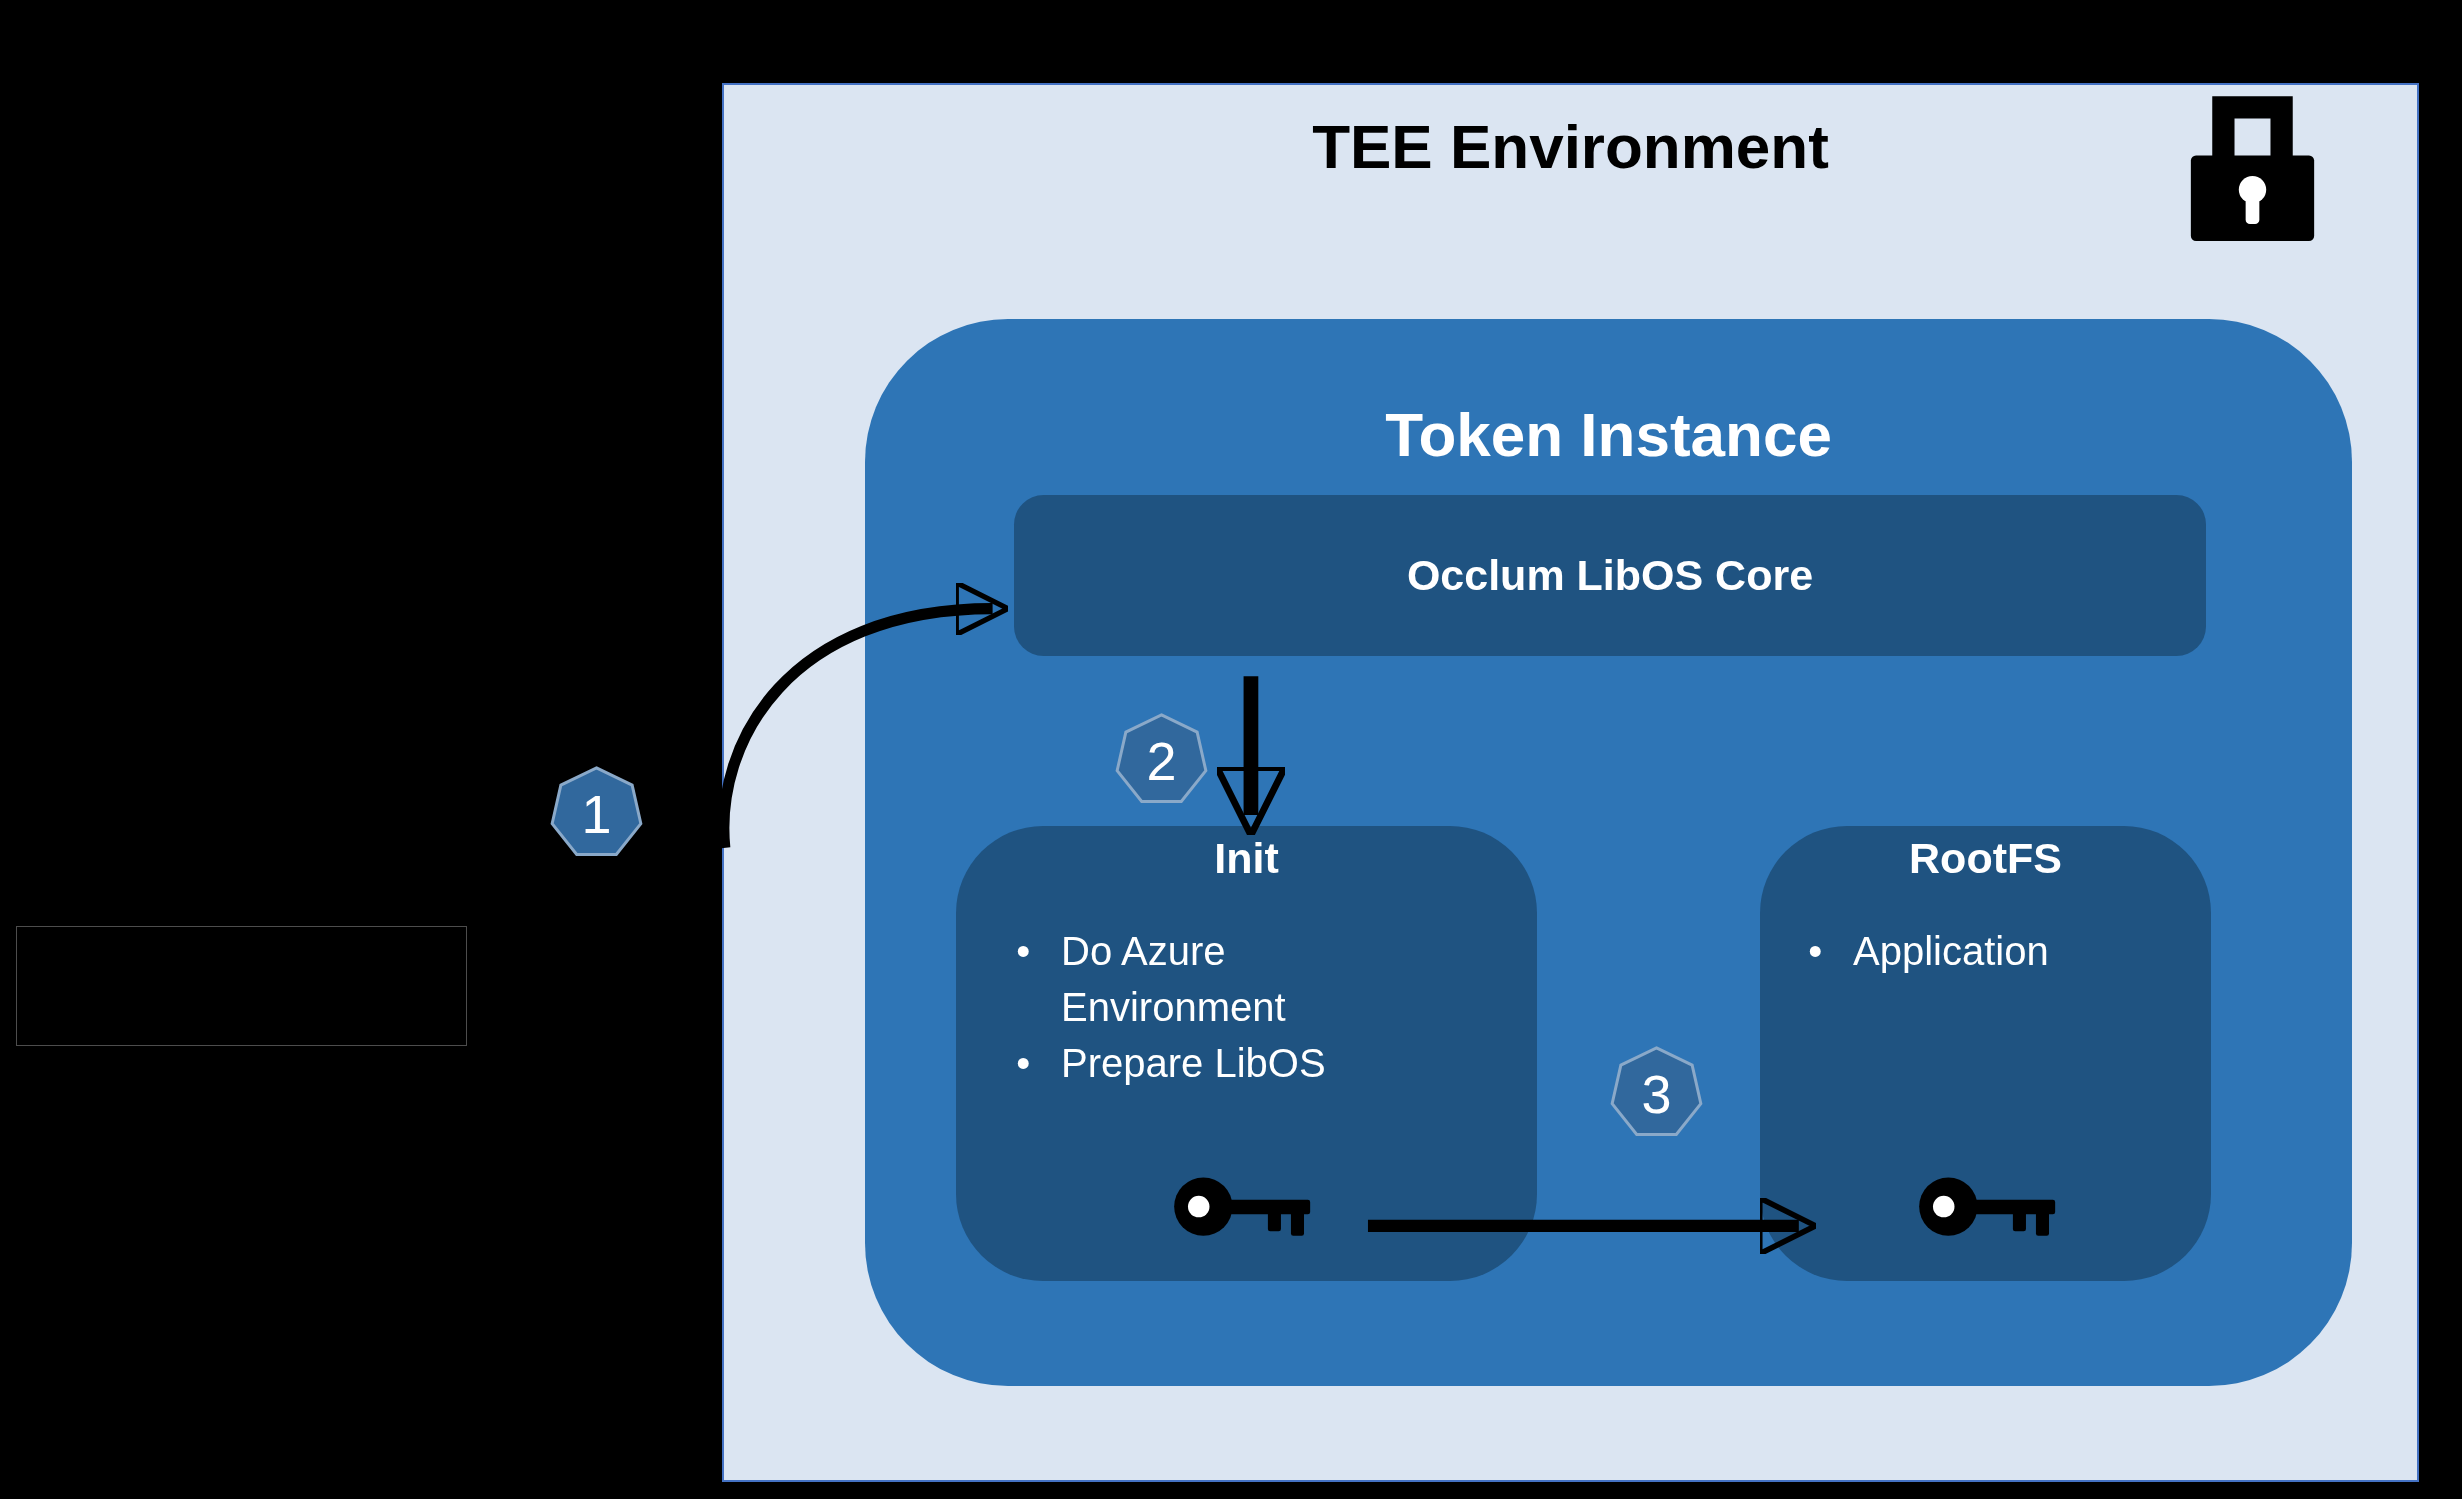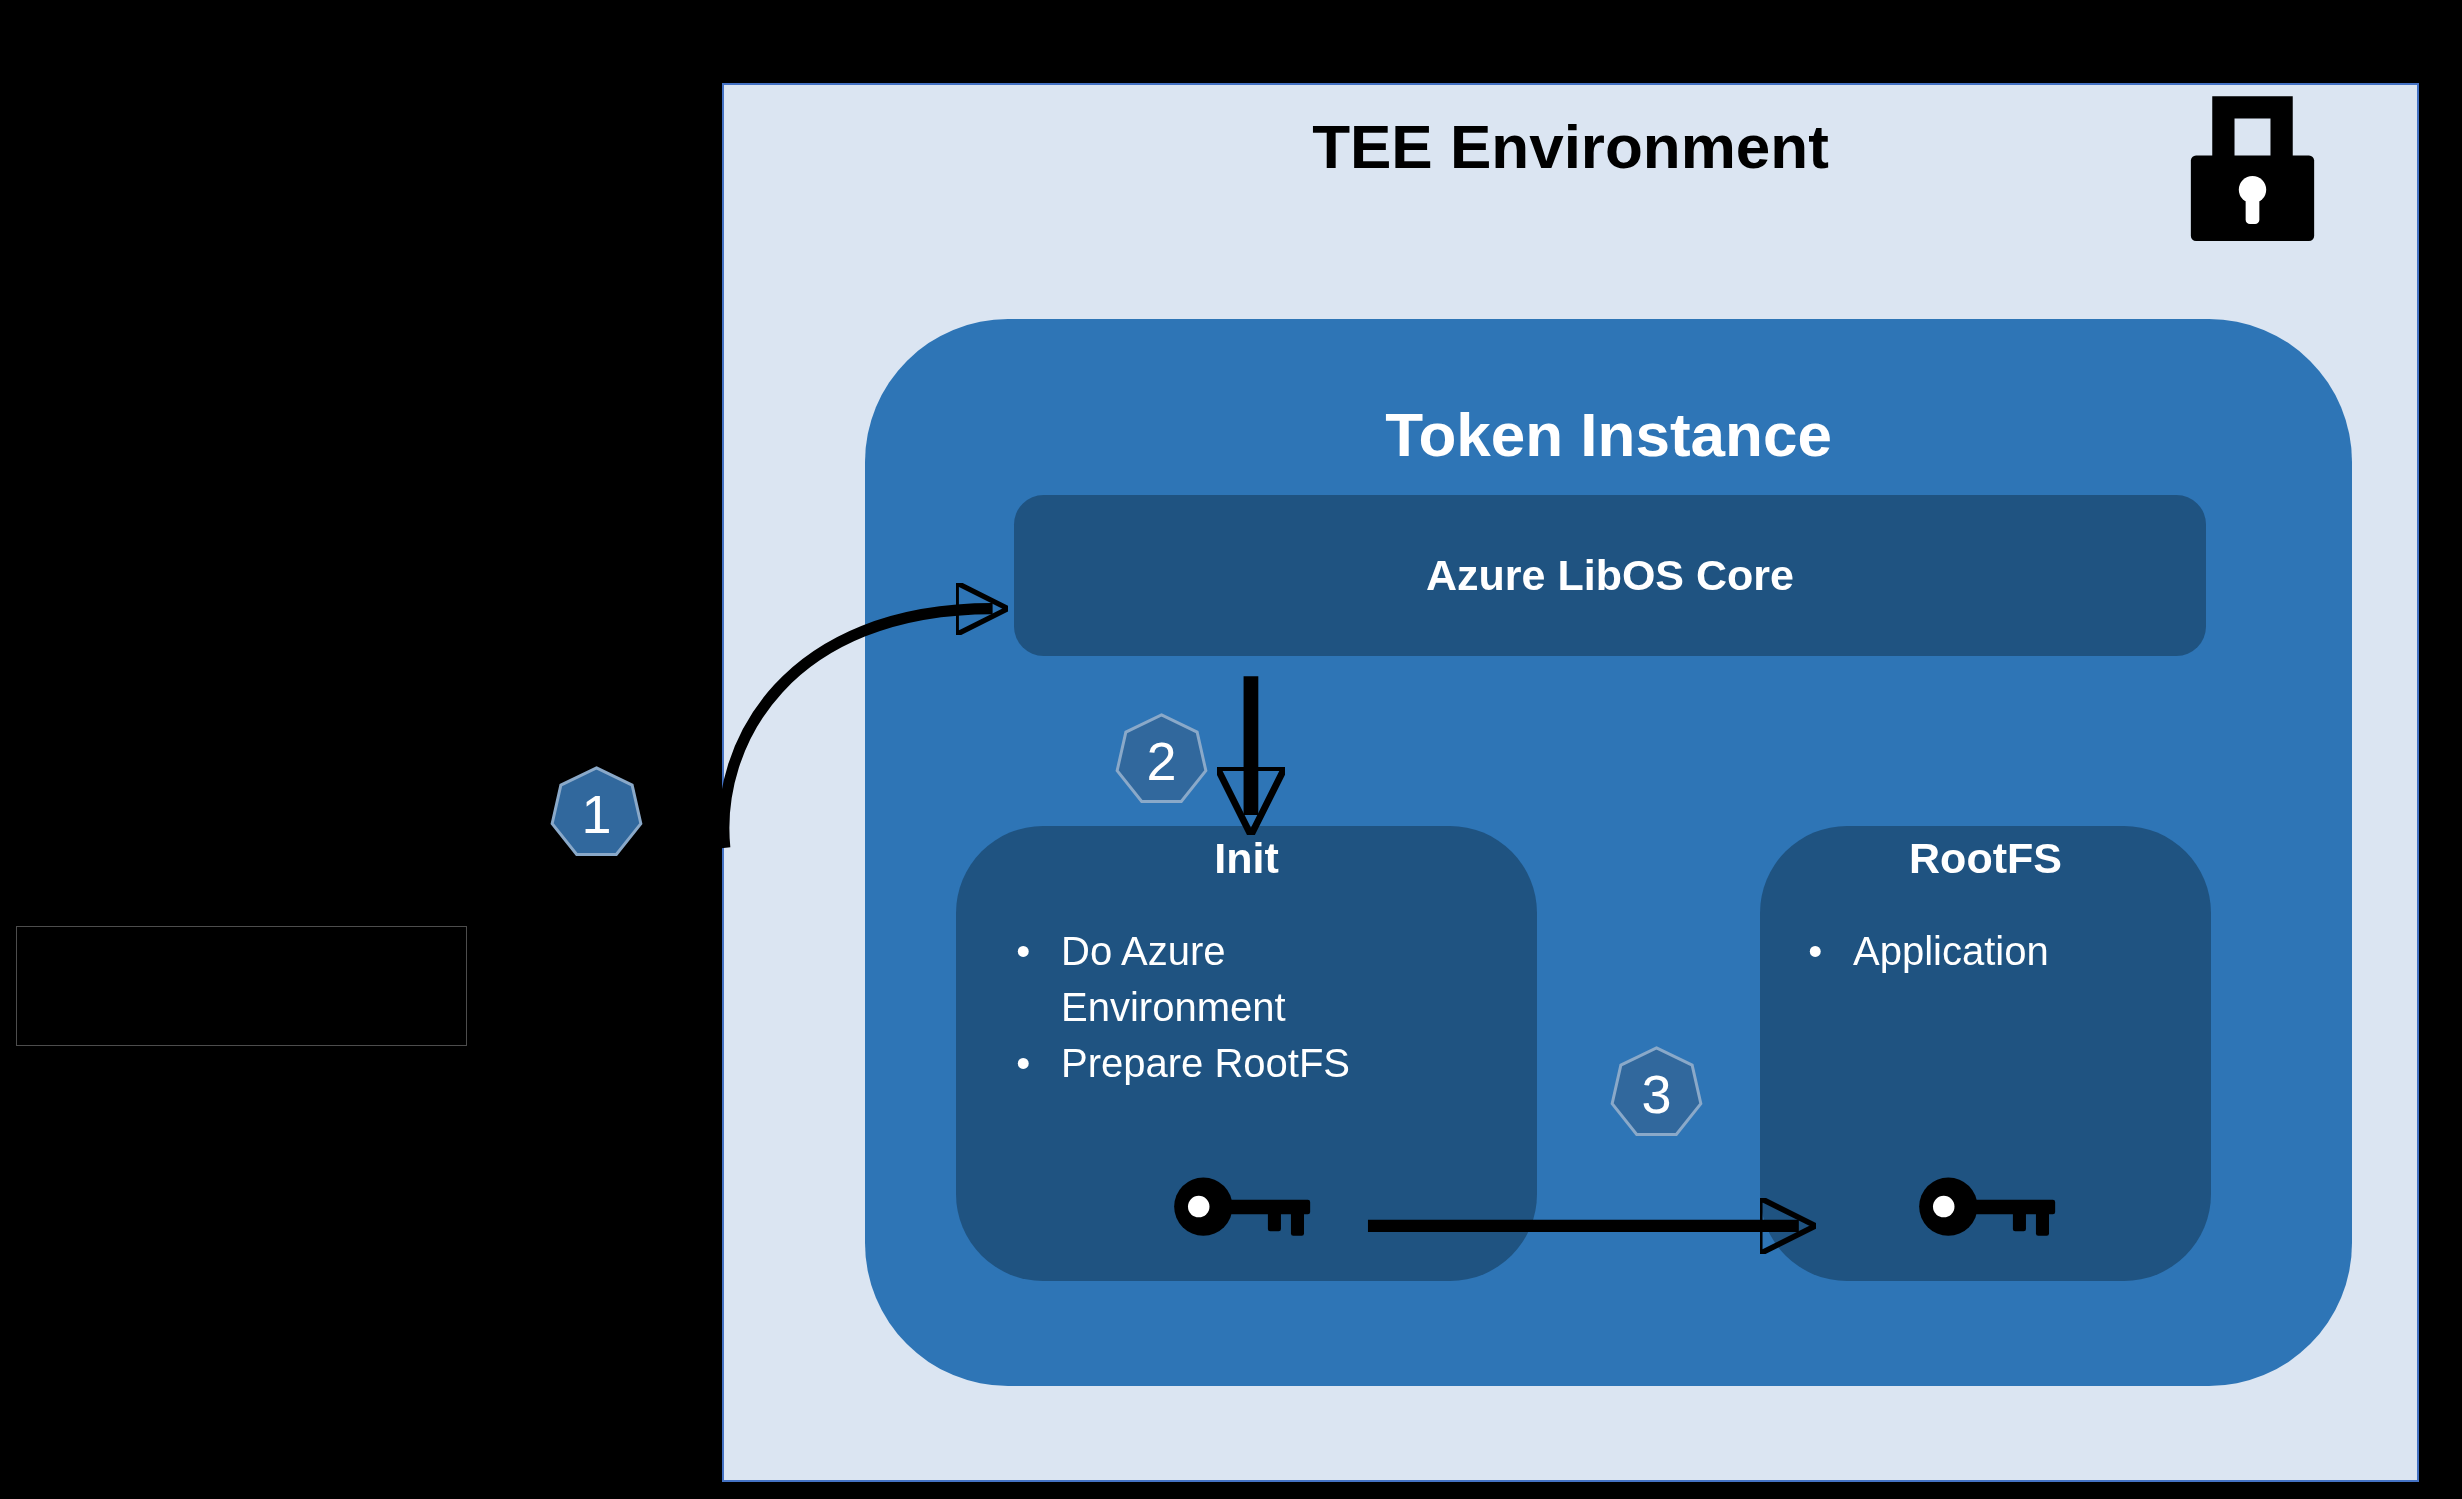--- a/index.html
+++ b/index.html
@@ -106,28 +106,28 @@
       <path class="shackle" d="M 46 96 L 46 34 L 114 34 L 114 96"></path>
       <rect class="body" x="8" y="90" width="144" height="100" rx="6"></rect>
       <circle class="hole" cx="80" cy="130" r="16"></circle>
       <rect class="hole" x="72" y="140" width="16" height="30" rx="5"></rect>
     </svg>
 
     <div class="instance">
       <div class="instance-title">Token Instance</div>
 
       <div class="libos">
-        <span>Azure LibOS Core</span>
+        <span>Occlum LibOS Core</span>
       </div>
 
       <div class="inner-box init-box">
         <div class="box-title">Init</div>
         <ul class="bullets">
           <li>Do Azure Environment</li>
-          <li>Prepare RootFS</li>
+          <li>Prepare LibOS</li>
         </ul>
         <svg class="key" viewBox="0 0 190 105" aria-hidden="true">
           <circle class="metal" cx="46" cy="52" r="38"></circle>
           <circle class="keyhole" cx="40" cy="52" r="14"></circle>
           <rect class="metal" x="80" y="43" width="105" height="19" rx="3"></rect>
           <rect class="metal" x="130" y="58" width="17" height="26" rx="3"></rect>
           <rect class="metal" x="160" y="58" width="17" height="32" rx="3"></rect>
         </svg>
       </div>
 

